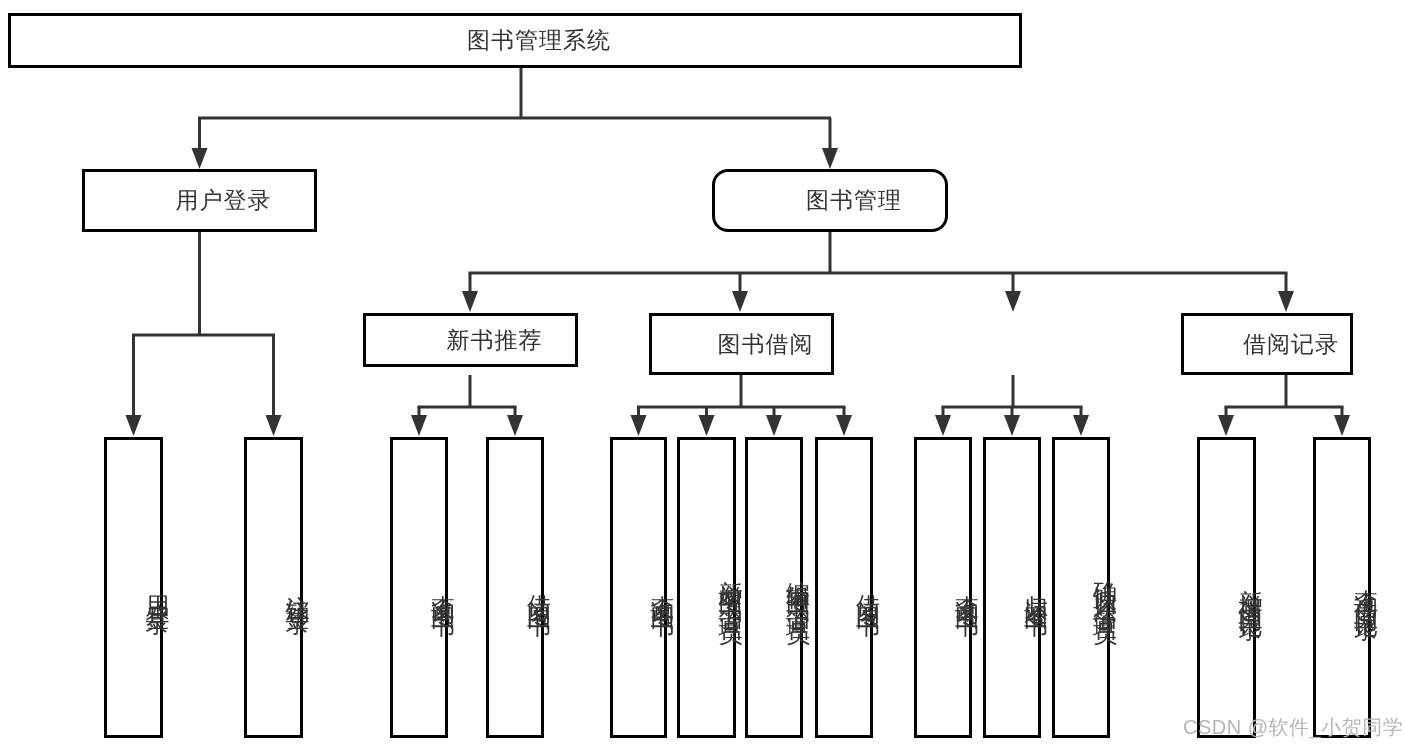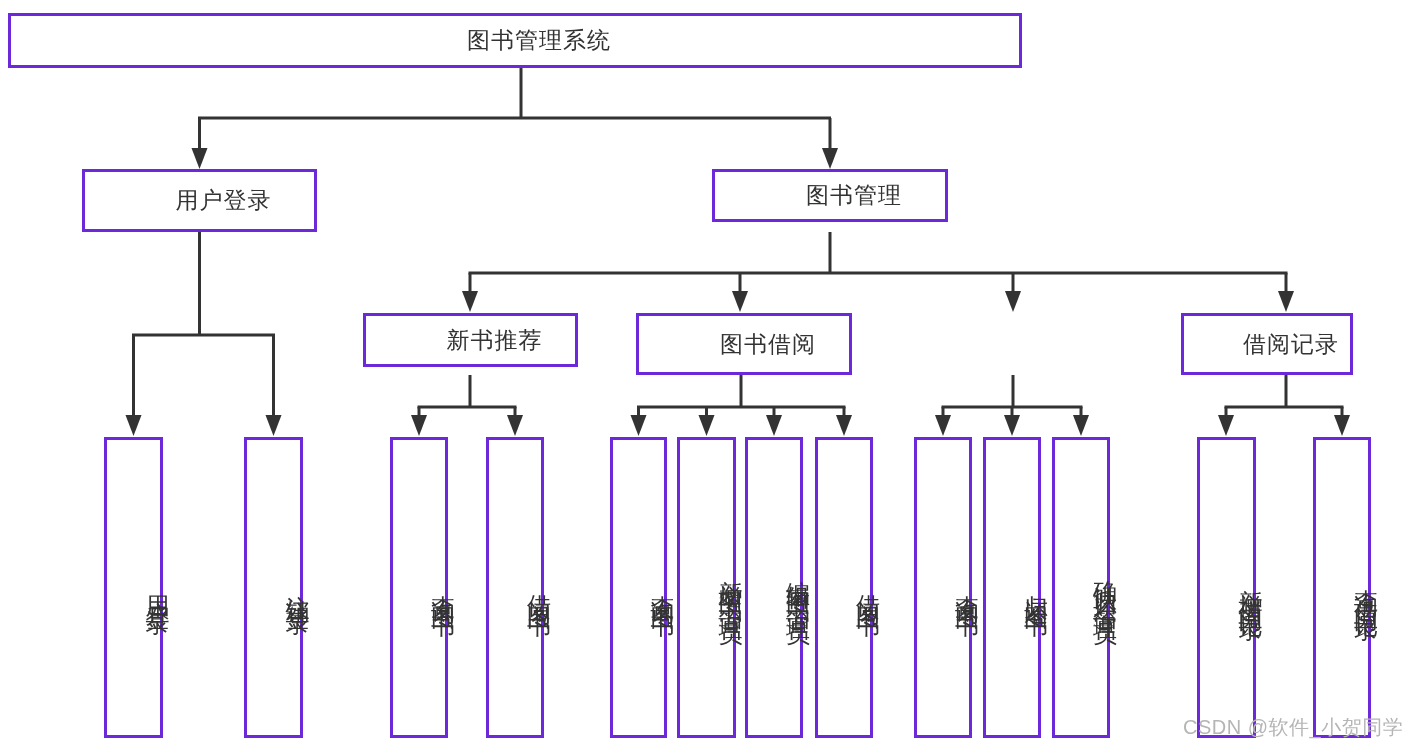--- a/index.html
+++ b/index.html
@@ -19,21 +19,21 @@
     position: absolute;
     left: 0;
     top: 0;
     width: 1405px;
     height: 747px;
     pointer-events: none;
   }
   .box {
     position: absolute;
     box-sizing: border-box;
-    border: 3px solid #6d28d9;
+    border: 3px solid #000000;
     background: #ffffff;
     display: flex;
     align-items: center;
     justify-content: center;
     color: #333333;
     padding-left: 48px;
   }
   .hbox span {
     font-size: 23px;
     letter-spacing: 1px;
@@ -135,28 +135,28 @@
     </g>
   </svg>
 
   <div class="box hbox root-box" style="left:8px; top:13px; width:1014px; height:55px;">
     <span>图书管理系统</span>
   </div>
 
   <div class="box hbox" style="left:82px; top:169px; width:235px; height:63px;">
     <span>用户登录</span>
   </div>
-  <div class="box hbox" style="left:712px; top:169px; width:236px; height:53px;">
+  <div class="box hbox" style="left:712px; top:169px; width:236px; height:63px;border-radius:16px;">
     <span>图书管理</span>
   </div>
 
   <div class="box hbox" style="left:363px; top:313px; width:215px; height:54px;">
     <span>新书推荐</span>
   </div>
-  <div class="box hbox" style="left:636px; top:313px; width:216px; height:62px;justify-content:center;">
+  <div class="box hbox" style="left:649px; top:313px; width:185px; height:62px;justify-content:center;">
     <span>图书借阅</span>
   </div>
   <div class="box hbox" style="left:1181px; top:313px; width:172px; height:62px;">
     <span>借阅记录</span>
   </div>
 
   <div class="box vbox" style="left:104px; top:437px; width:59px; height:301px;">
     <span>用户登录</span>
   </div>
   <div class="box vbox" style="left:244px; top:437px; width:59px; height:301px;">

